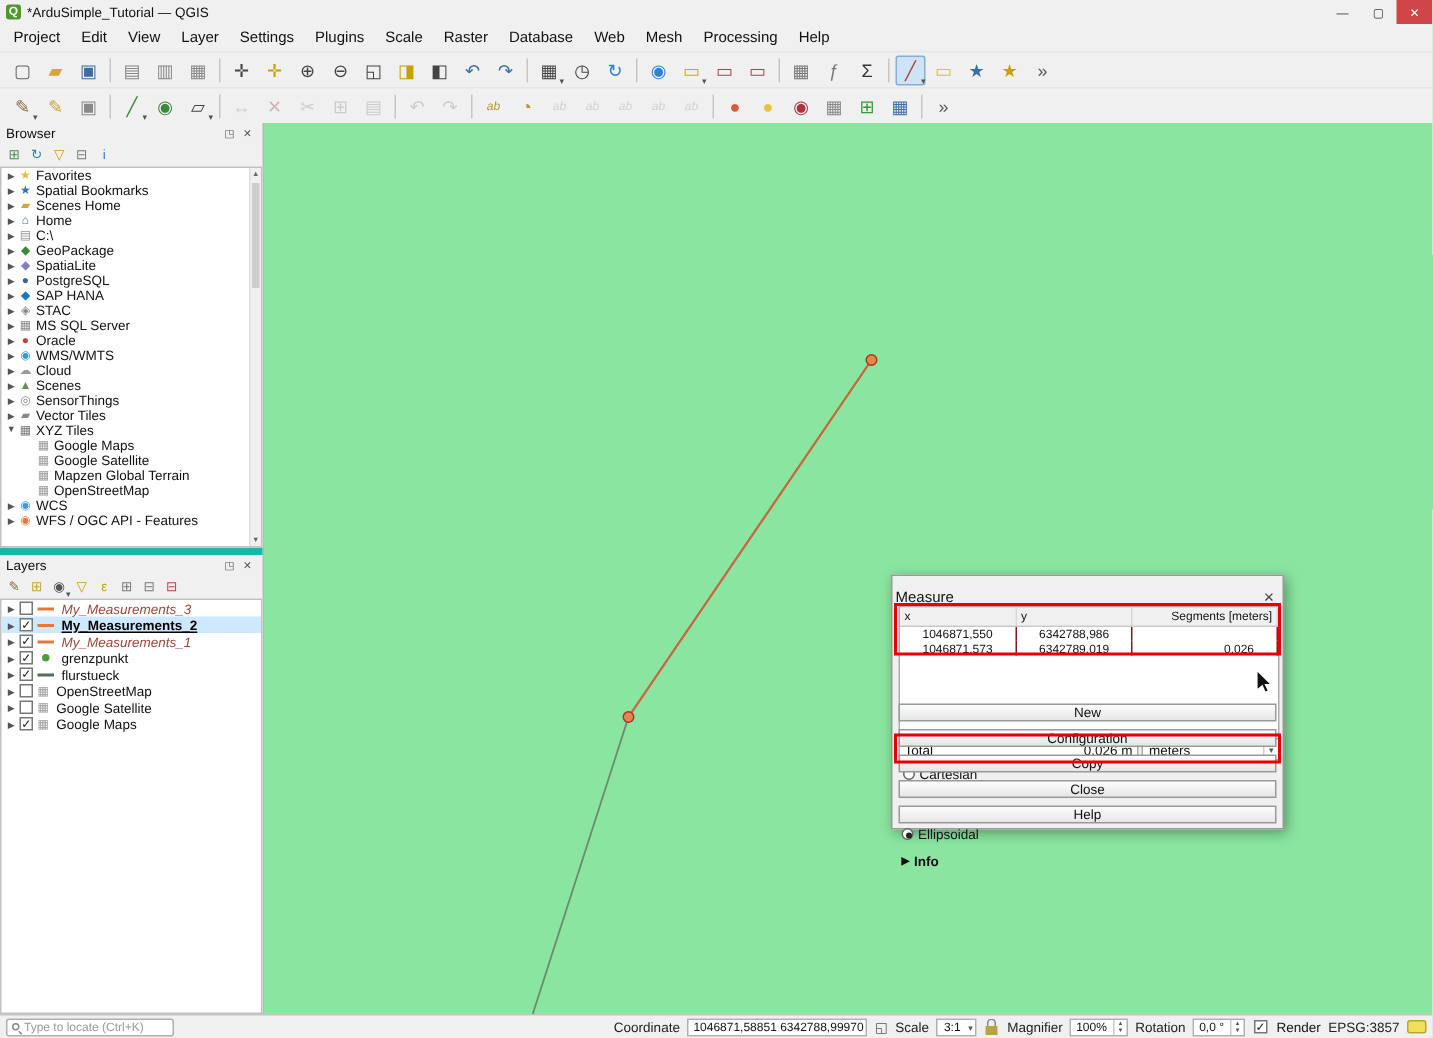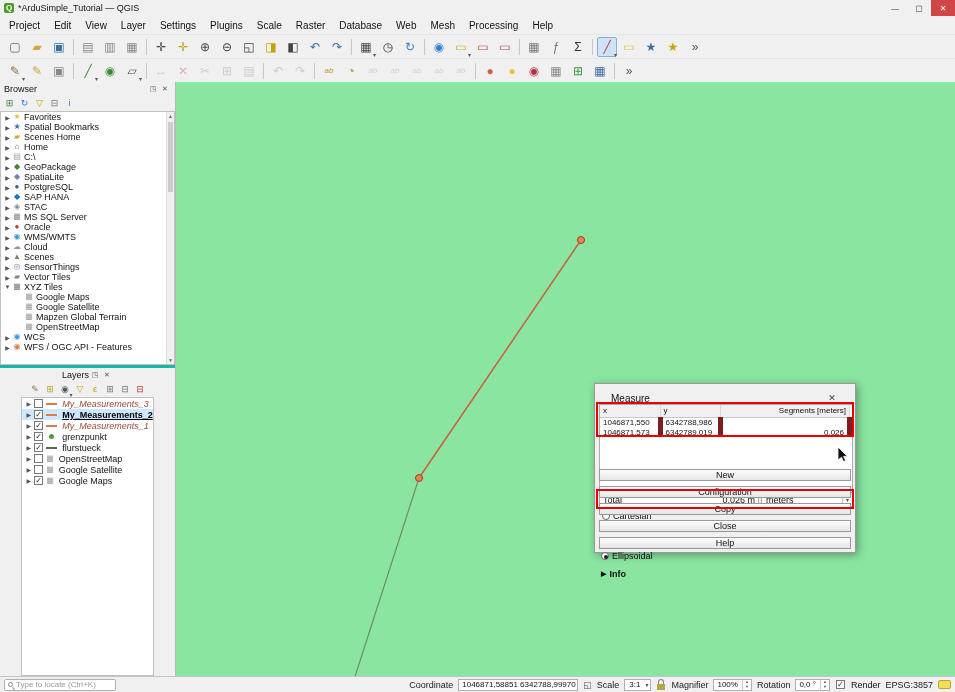--- a/index.html
+++ b/index.html
@@ -28,21 +28,21 @@
   .tb-btn.disabled { opacity: .35; }
   .tb-glyph { font-size: 12px; line-height: 1; }
   .tb-glyph.small-text { font-size: 8px; font-style: italic; }
   .tb-dd { position: absolute; right: -1px; bottom: -2px; font-size: 6px; color: #555; }
   .tb-sep { width: 1px; height: 16px; background: #c6c6c6; margin: 0 3px; flex: none; }
   
   .main { position: absolute; top: 82px; left: 0; right: 0; bottom: 16px; display: flex; }
   .left-col { width: 176px; flex: none; display: flex; flex-direction: column; background: #f0f0f0; border-right: 1px solid #b8b8b8; }
   .panel { display: flex; flex-direction: column; overflow: hidden; }
   .browser-panel { height: 283px; flex: none; }
-  .layers-panel { flex: 1; border-top: 3px solid #14b8a6; align-items: center; }
+  .layers-panel { flex: 1; border-top: 5px solid #14b8a6; }
   .panel-header { height: 14px; display: flex; align-items: center; padding: 0 4px; font-size: 9px; }
   .ph-title { flex: 1; }
   .ph-btn { width: 12px; text-align: center; font-size: 7px; color: #555; }
   .panel-toolbar { height: 15px; display: flex; align-items: center; gap: 2px; padding: 0 3px; }
   .pt-btn { width: 13px; height: 13px; display: flex; align-items: center; justify-content: center; position: relative; flex: none; }
   .pt-btn .tb-glyph { font-size: 9px; }
   .tree { flex: 1; background: #fff; border: 1px solid #c0c0c0; position: relative; overflow: hidden; }
   .tree-inner { position: absolute; inset: 0 8px 0 0; overflow: hidden; }
   .tree-row { height: 10px; display: flex; align-items: center; white-space: nowrap; font-size: 9px; }
   .tr-arrow { width: 9px; text-align: center; font-size: 6px; color: #555; flex: none; }
@@ -60,29 +60,29 @@
   .sym-line { width: 11px; height: 2px; flex: none; margin-right: 3px; }
   .sym-point { width: 5px; height: 5px; border-radius: 50%; flex: none; margin: 0 6px 0 3px; }
   .sym-raster { font-size: 8px; color: #999; margin-right: 3px; flex: none; }
   
   .map { flex: 1; position: relative; overflow: hidden; }
   .map-svg { position: absolute; left: 0; top: 0; }
   .cursor-svg { position: absolute; left: 662px; top: 365px; z-index: 20; }
   
   .dialog { position: absolute; left: 418px; top: 301px; width: 262px; height: 170px; background: #f0f0f0;
     border: 1px solid #999; box-shadow: 2px 2px 8px rgba(0,0,0,.35); font-size: 9px; z-index: 10; }
-  .dlg-title { height: 28px; display: flex; align-items: center; padding: 0 16px; font-size: 10px; }
+  .dlg-title { height: 28px; display: flex; align-items: center; padding: 0 2px; font-size: 10px; }
   .dlg-close { margin-left: auto; font-size: 9px; color: #444; width: 14px; text-align: center; }
   .dlg-table { position: absolute; left: 4px; top: 20px; width: 254px; height: 86px; background: #fff; border: 1px solid #aaa; overflow: hidden; }
   .dlg-table table { border-collapse: collapse; width: 100%; font-size: 8px; }
   .dlg-table th { background: #f0f0f0; border-right: 1px solid #d8d8d8; border-bottom: 1px solid #c8c8c8;
     font-weight: normal; height: 12px; padding: 0 3px; }
   th.col-x, th.col-y { text-align: left; width: 60px; }
   th.col-seg { text-align: right; }
-  .dlg-table td { height: 10px; padding: 0 3px; border-right: 5px solid #7f1d1d; }
+  .dlg-table td { height: 10px; padding: 0 15px; border-right: 1px solid #7f1d1d; }
   .dlg-table td.seg { text-align: right; }
   .dlg-total-row { position: absolute; left: 4px; top: 108px; width: 254px; height: 15px; display: flex; gap: 2px; }
   .total-frame { flex: 1; border: 1px solid #aaa; background: #fff; display: flex; align-items: center; padding: 0 3px; }
   .total-frame .tv { margin-left: auto; }
   .units-combo { width: 92px; border: 1px solid #aaa; background: #fff; display: flex; align-items: center; padding: 0 0 0 4px; }
   .units-combo .dd { margin-left: auto; font-size: 6px; color: #555; border-left: 1px solid #ccc;
     padding: 0 3px; height: 100%; display: flex; align-items: center; }
   .dlg-radios { position: absolute; left: 6px; top: 127px; display: flex; gap: 30px; align-items: center; flex-direction: column; }
   .radio { display: flex; align-items: center; gap: 3px; }
   .rdot { width: 8px; height: 8px; border: 1px solid #666; border-radius: 50%; background: #fff; position: relative; flex: none; }

